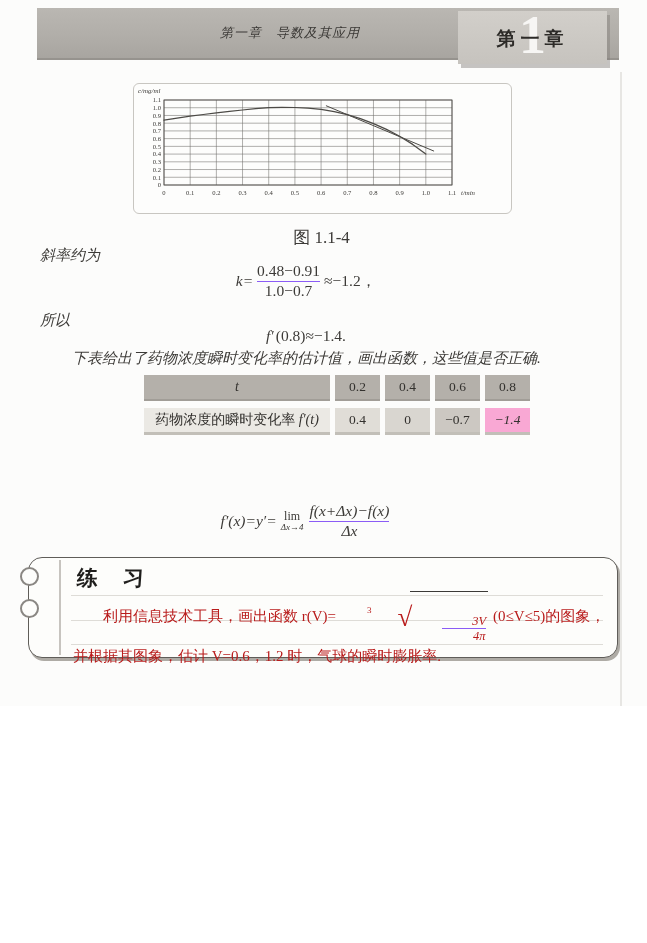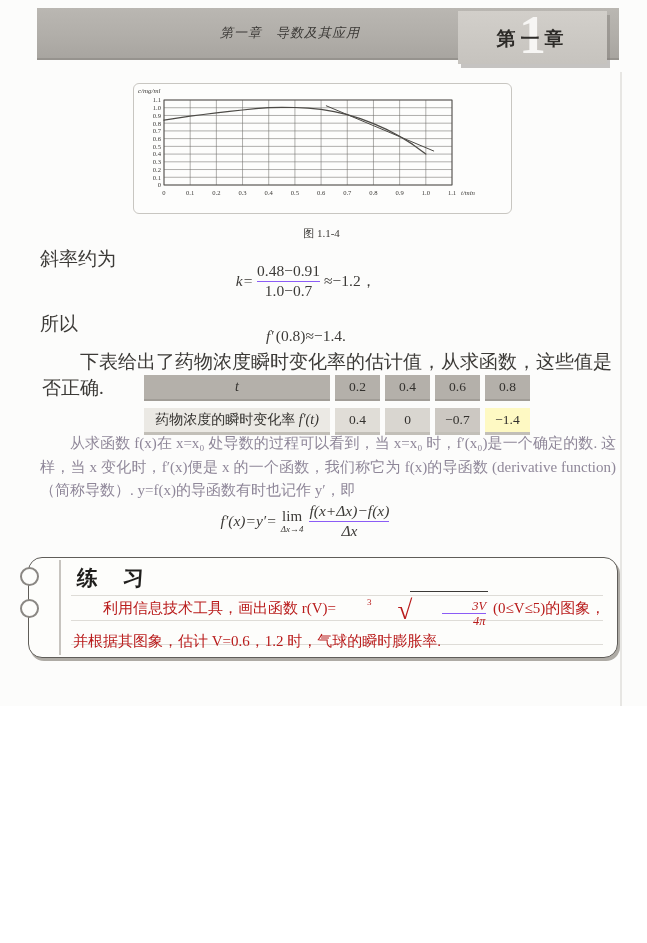--- a/index.html
+++ b/index.html
@@ -35,59 +35,59 @@
     font-size:19px;font-weight:bold;letter-spacing:5px;color:#2d2b28;
   }
   
   .figure-box{
     position:absolute;left:133px;top:83px;width:377px;height:129px;
     background:#fdfdfc;border:1px solid #c8c6c1;border-radius:6px;
   }
   .figure-box svg{display:block;width:375px;height:127px;}
   .figure-caption{
     position:absolute;left:133px;top:226px;width:377px;text-align:center;
-    font-size:11px;color:#3c3a37;
-  }
-  
-  .cn{font-size:19px;color:#3c3a37;}
+    font-size:17px;color:#3c3a37;
+  }
+  
+  .cn{font-size:15px;color:#3c3a37;font-style:italic;}
   .p-slope{position:absolute;left:40px;top:246px;}
   .p-therefore{position:absolute;left:40px;top:311px;}
   .p-table-intro{position:absolute;left:42px;top:349px;width:572px;text-indent:2em;}
   .fm-line{position:absolute;left:0;width:612px;text-align:center;}
   .fm-k{top:262px;}
   .fm-f08{top:327px;}
   .fm-lim{top:502px;}
   .fm{
     display:inline-flex;align-items:center;gap:2px;
     font-family:"Liberation Serif",serif;font-size:15.5px;color:#3c3a37;
   }
   .it{font-style:italic;}
   .frac{display:inline-flex;flex-direction:column;text-align:center;line-height:1.2;padding:0 2px;}
   .frac .den{border-top:1px solid #8b5cf6;}
   .lim{display:inline-flex;flex-direction:column;align-items:center;line-height:1;margin:0 2px;}
-  .lim .lim-word{font-size:15px;}
+  .lim .lim-word{font-size:12px;}
   .lim .lim-sub{font-size:9px;margin-top:1px;}
   
   .conc-table{
     position:absolute;left:139px;top:368px;
     border-collapse:separate;border-spacing:5px 7px;
   }
   .conc-table td{
     height:24px;text-align:center;vertical-align:middle;
     font-size:13.5px;color:#33312e;padding:0 4px;
   }
   .conc-table .label-cell{width:178px;font-size:14px;}
   .conc-table .val-cell{width:37px;}
   .conc-table tr.head td{background:#b4b0aa;border-bottom:2px solid #a19d97;}
   .conc-table tr.row2 td{border-bottom:3px solid #c2bfb8;}
   .conc-table tr.row2 td:nth-child(1){background:#ebe9e4;margin-left:12px;}
   .conc-table tr.row2 td:nth-child(2){background:#e0ddd7;}
   .conc-table tr.row2 td:nth-child(3){background:#d9d6d0;}
   .conc-table tr.row2 td:nth-child(4){background:#ccc8c2;}
-  .conc-table tr.row2 td:nth-child(5){background:#fef9c3;}
+  .conc-table tr.row2 td:nth-child(5){background:#f9a8d4;font-style:italic;}
   
   .p-derivative{
     position:absolute;left:40px;top:432px;width:576px;
     color:#8f8799;font-size:15px;line-height:23.5px;
     text-indent:2em;text-align:justify;
   }
   
   .ex-box{
     position:absolute;left:28px;top:557px;width:588px;height:99px;
     border:1.5px solid #5f5d59;border-radius:14px;background:#fdfdfb;
@@ -109,21 +109,21 @@
     font-size:21px;font-weight:bold;color:#1f1e1c;
     transform:skewX(-4deg);letter-spacing:2px;
   }
   .ex-text{
     position:absolute;left:44px;top:33px;width:536px;
     font-size:15px;line-height:25px;text-indent:2em;color:#b91c1c;
   }
   .radical{display:inline-flex;align-items:center;vertical-align:middle;margin:0 1px;}
   .rad-idx{font-size:9px;margin-right:-4px;margin-top:-14px;}
   .rad-sign{font-size:27px;font-weight:400;line-height:0;margin-right:-2px;}
-  .rad-body{display:inline-block;border-top:1.3px solid #3c3a37;padding-top:1px;}
+  .rad-body{display:inline-block;border-top:1.3px solid #3c3a37;padding-top:16px;}
   .frac.small{font-size:12.5px;line-height:1.15;}
   
   .edge-line{position:absolute;left:620px;top:72px;width:2px;height:806px;background:#e7e6e3;}
   .footer-deco{
     position:absolute;left:468px;top:884px;display:flex;align-items:center;gap:6px;
   }
   .blk{height:9px;background:#b7b4ae;}
   .blk.b44{width:44px;}
   .blk.b38{width:38px;}
   .blk.b12{width:12px;}
@@ -222,42 +222,41 @@
 
   <div class="cn p-therefore">所以</div>
 
   <div class="fm-line fm-f08">
     <span class="fm">
       <span class="it">f′</span>
         <span>(0.8)≈−1.4.</span>
     </span>
   </div>
 
-  <div class="cn p-table-intro">下表给出了药物浓度瞬时变化率的估计值，从求函数，这些值是否正确.</div>
+  <div class="cn p-table-intro">下表给出了药物浓度瞬时变化率的估计值，画出函数，这些值是否正确.</div>
 
   <table class="conc-table">
     <tbody>
         <tr class="head">
       <td class="label-cell it">t</td>
       <td class="val-cell">0.2</td>
       <td class="val-cell">0.4</td>
       <td class="val-cell">0.6</td>
       <td class="val-cell">0.8</td>
     </tr>
     <tr class="row2">
       <td class="label-cell"><span>药物浓度的瞬时变化率 </span><span class="it">f′(t)</span></td>
       <td class="val-cell">0.4</td>
       <td class="val-cell">0</td>
       <td class="val-cell">−0.7</td>
       <td class="val-cell">−1.4</td>
     </tr>
   </tbody>
     </table>
 
-  <div class="p-derivative">从求函数 f(x)在 x=x₀ 处导数的过程可以看到，当 x=x₀ 时，f′(x₀)是一个确定的数. 这样，当 x 变化时，f′(x)便是 x 的一个函数，我们称它为 f(x)的导函数 (derivative function)（简称导数）. y=f(x)的导函数有时也记作 y′，即</div>
 
   <div class="fm-line fm-lim">
     <span class="fm">
       <span class="it">f′(x)=y′=</span>
       <span class="lim">
         <span class="lim-word">lim</span>
         <span class="lim-sub it">Δx→4</span>
       </span>
       <span class="frac it">
         <span class="num">f(x+Δx)−f(x)</span>

